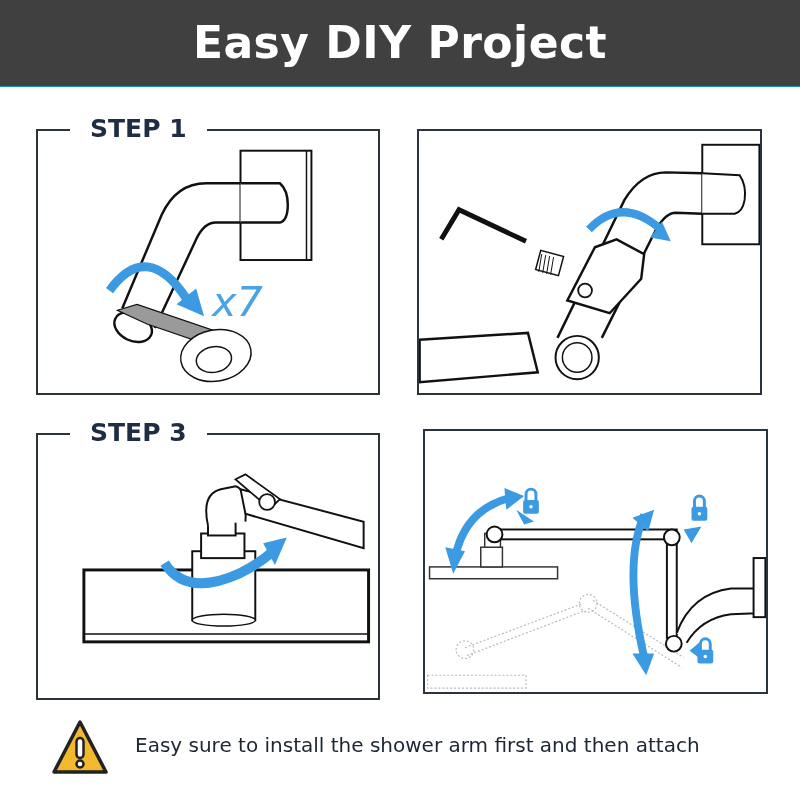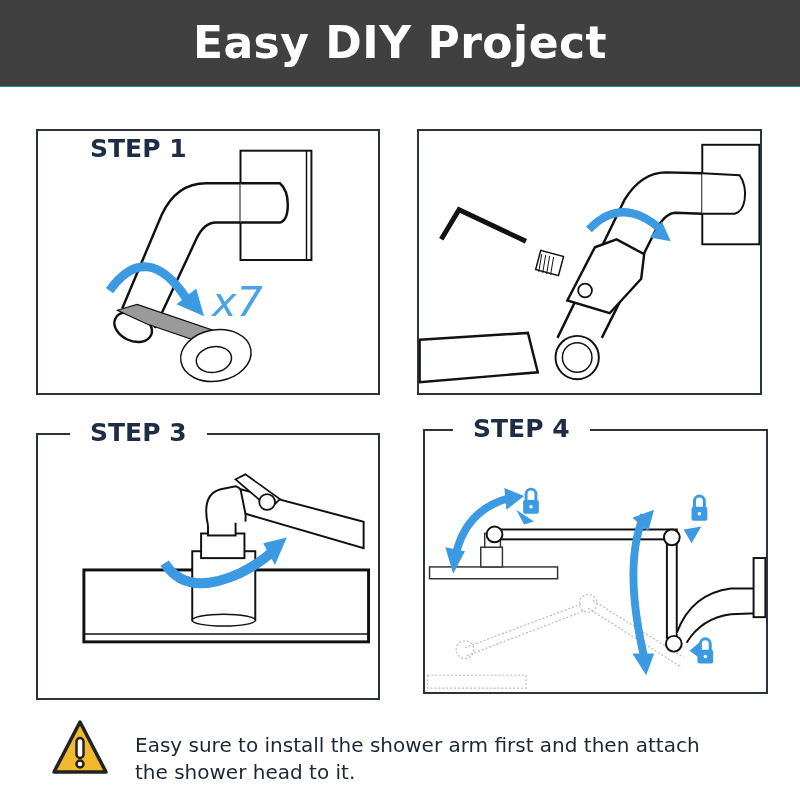--- a/index.html
+++ b/index.html
@@ -39,21 +39,21 @@
     <path d="M80 182 L100 176 L200 210 L198 226 L110 196 Z" fill="#9a9a9a" stroke="#111" stroke-width="1.2"></path>
 
     <ellipse cx="180" cy="228" rx="36" ry="26" fill="#fff" stroke="#111" stroke-width="1.5" transform="rotate(-10 180 228)"></ellipse>
     <ellipse cx="178" cy="232" rx="18" ry="13" fill="#fff" stroke="#111" stroke-width="1.5" transform="rotate(-10 178 232)"></ellipse>
 
     <path d="M72 162 Q110 110 150 170" fill="none" stroke="#3b9ae1" stroke-width="9"></path>
     <polygon points="140,176 168,188 160,160" fill="#3b9ae1"></polygon>
 
     <text x="176" y="188" font-size="42" fill="#4aa3e3" font-style="italic" font-family="DejaVu Sans, sans-serif">x7</text>
   </svg>
-  <span class="step-label" style="left:32px;margin-top:20px;">STEP 1</span>
+  <span class="step-label" style="left:32px;">STEP 1</span>
 </div>
 
 <div class="step-box" style="left:417px; top:129px; width:345px; height:266px;">
   <svg class="step-art" viewBox="0 0 345 266">
 
     <rect x="287" y="14" width="58" height="101" fill="#fff" stroke="#111" stroke-width="2"></rect>
 
     <path d="M287 43 L250 42 Q225 42 208 70 L140 210" fill="none" stroke="#111" stroke-width="2.5"></path>
     <path d="M287 84 L260 83 Q250 83 240 100 L185 210" fill="none" stroke="#111" stroke-width="2.5"></path>
     <path d="M287 43 L325 45 Q332 55 330 70 Q328 82 320 84 L287 84" fill="#fff" stroke="#111" stroke-width="2"></path>
@@ -156,26 +156,24 @@
       <rect x="270" y="77" width="16" height="14" rx="2"></rect>
       <path d="M273 78 V71 A5 5 0 0 1 283 71 V78" fill="none" stroke="#3b9ae1" stroke-width="3"></path>
       <circle cx="278" cy="84" r="1.8" fill="#fff"></circle>
     </g>
     <g fill="#3b9ae1">
       <rect x="276" y="222" width="16" height="14" rx="2"></rect>
       <path d="M279 223 V216 A5 5 0 0 1 289 216 V223" fill="none" stroke="#3b9ae1" stroke-width="3"></path>
       <circle cx="284" cy="229" r="1.8" fill="#fff"></circle>
     </g>
   </svg>
-  <span class="step-label" style="left:28px;">STEP 4</span>
 </div>
 
 <div class="warning">
   <svg class="warning-icon" viewBox="0 0 60 60">
     <path d="M30 4 L56 54 L4 54 Z" fill="#f2b92e" stroke="#222" stroke-width="3.5" stroke-linejoin="round"></path>
     <rect x="26.5" y="20" width="7" height="20" rx="3.5" fill="#fff" stroke="#222" stroke-width="2.5"></rect>
     <circle cx="30" cy="46" r="3.5" fill="#fff" stroke="#222" stroke-width="2.5"></circle>
   </svg>
   <div class="warning-text">
     <div>Easy sure to install the shower arm first and then attach</div>
-    <div>the shower head to it.</div>
   </div>
 </div>
 
 </body></html>

